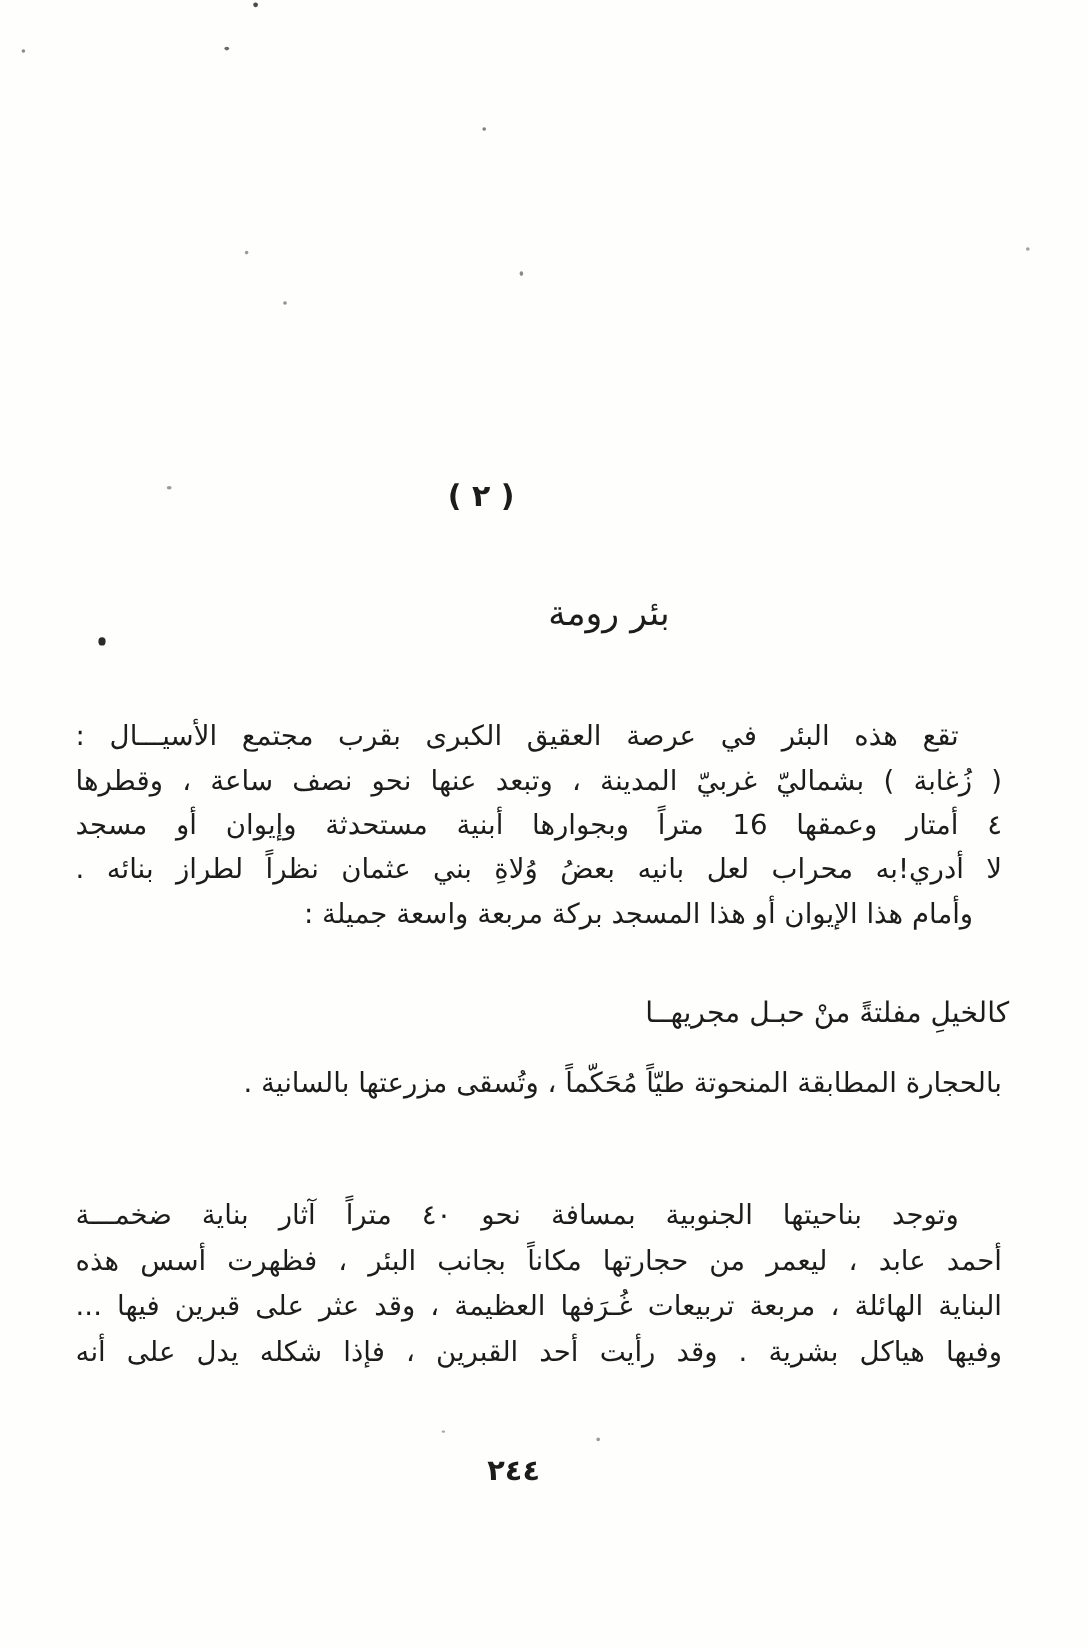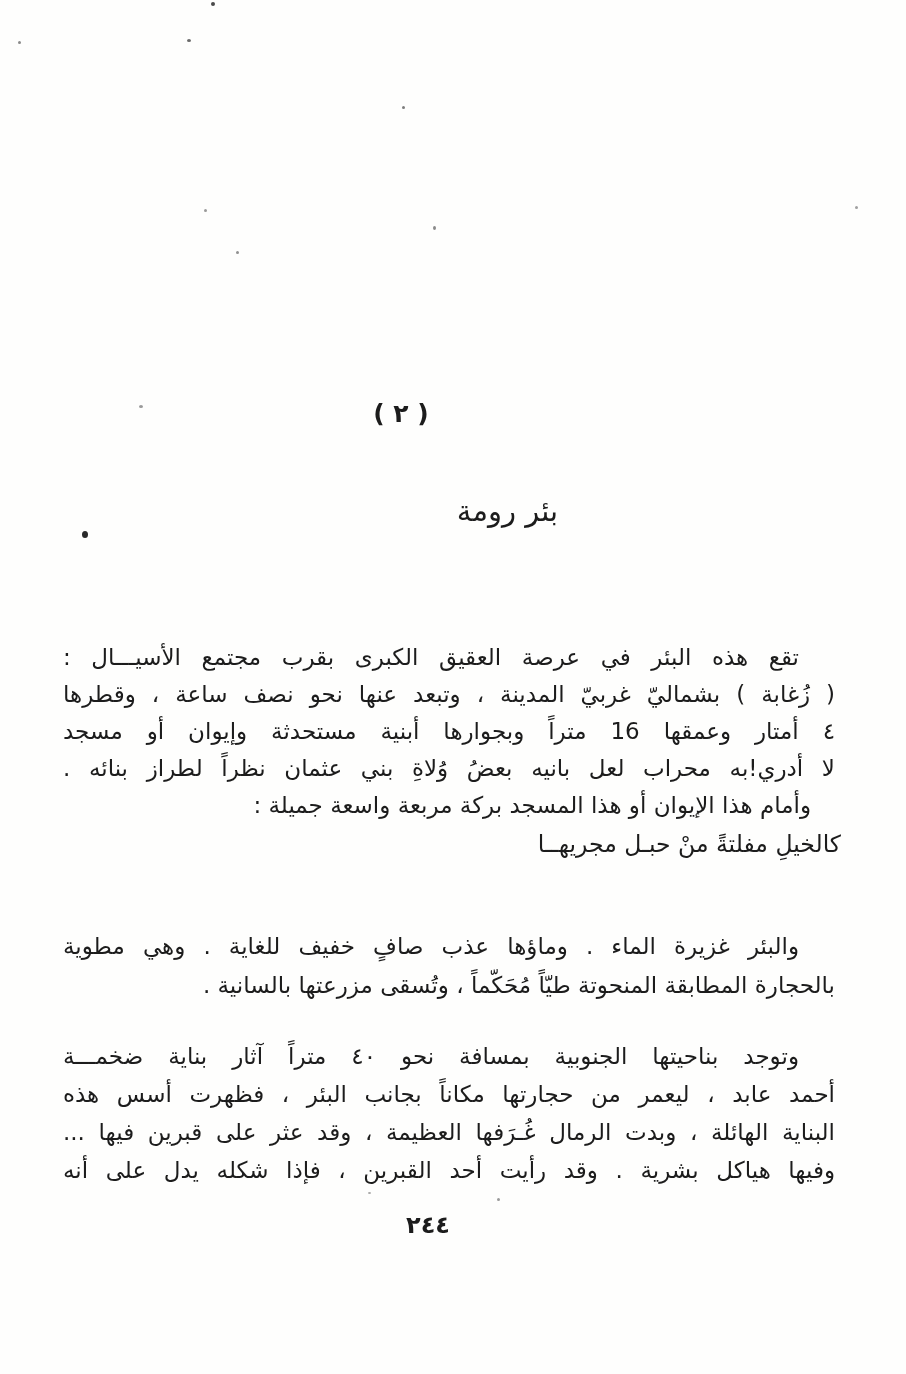--- a/index.html
+++ b/index.html
@@ -49,21 +49,21 @@
     font-size: 23.5px;
     line-height: 48px;
   }
   .para2 { top: 884px; line-height: 39px; }
   .para3 { top: 994px; line-height: 38px; }
   .line {
     text-align: justify;
     text-align-last: justify;
     white-space: nowrap;
   }
-  .line.indent { padding-right: 36px; margin-top: 43px; }
+  .line.indent { padding-right: 36px; }
   .line.indent-sm { padding-right: 24px; }
   .line.short {
     text-align: left;
     text-align-last: right;
     padding-left: 0;
   }
   .page-number {
     position: absolute;
     top: 1211px;
     left: 388px;
@@ -106,26 +106,25 @@
     <div class="line">٤ أمتار وعمقها 16 متراً وبجوارها أبنية مستحدثة  وإيوان أو  مسجد</div>
     <div class="line">لا أدري!به محراب لعل بانيه بعضُ وُلاةِ بني عثمان نظراً لطراز بنائه .</div>
     <div class="line indent-sm short">وأمام هذا الإيوان أو هذا المسجد بركة مربعة واسعة جميلة :</div>
   </div>
 
   <div class="text-block verse-block">
     <span>كالخيلِ مفلتةً منْ حبـل مجريهــا</span>
   </div>
 
   <div class="text-block para2">
-    <div class="line indent">والبئر غزيرة الماء . وماؤها عذب صافٍ خفيف للغاية . وهي مطوية</div>
     <div class="line short">بالحجارة المطابقة المنحوتة طيّاً مُحَكّماً ، وتُسقى مزرعتها بالسانية .</div>
   </div>
 
   <div class="text-block para3">
     <div class="line indent">وتوجد بناحيتها الجنوبية  بمسافة نحو ٤٠ متراً آثار بناية ضخمـــة</div>
     <div class="line">أحمد عابد ، ليعمر من حجارتها مكاناً بجانب البئر ، فظهرت أسس هذه</div>
-    <div class="line">البناية الهائلة ، وبدت الرمال غُـرَفها العظيمة ، وقد عثر على قبرين فيها ...</div>
+    <div class="line">البناية الهائلة ، مربعة تربيعات غُـرَفها العظيمة ، وقد عثر على قبرين فيها ...</div>
     <div class="line">وفيها هياكل بشرية . وقد رأيت أحد القبرين ، فإذا شكله يدل على أنه</div>
   </div>
 
   <div class="page-number">٢٤٤</div>
 
 </div>
 
 </body></html>

